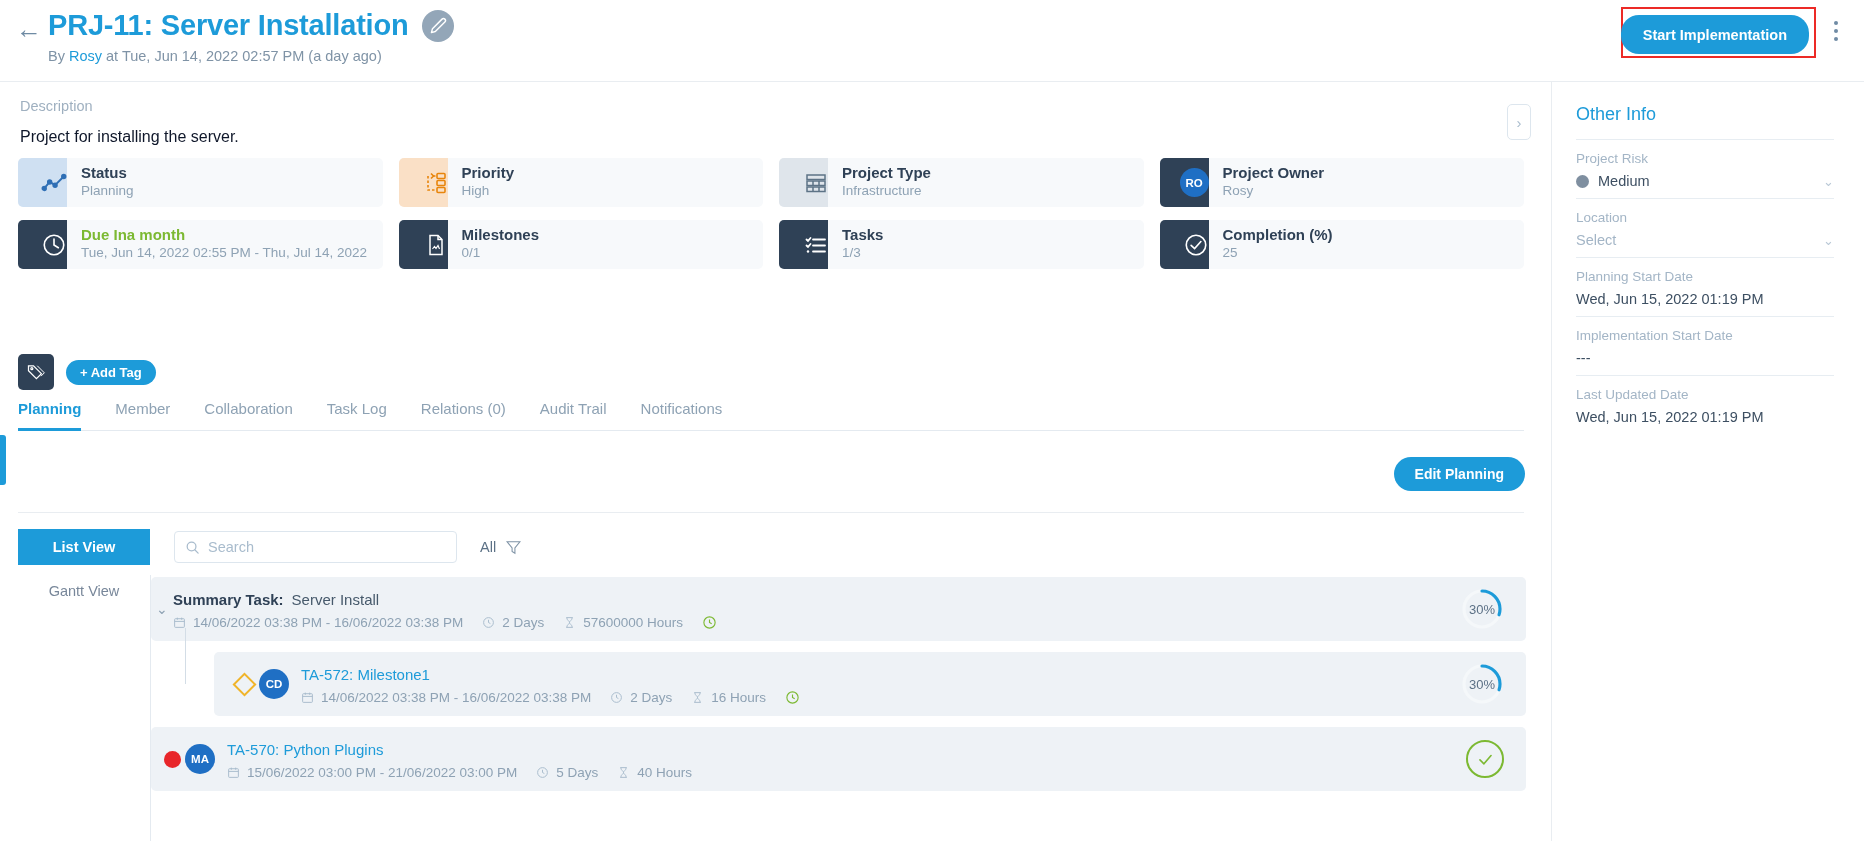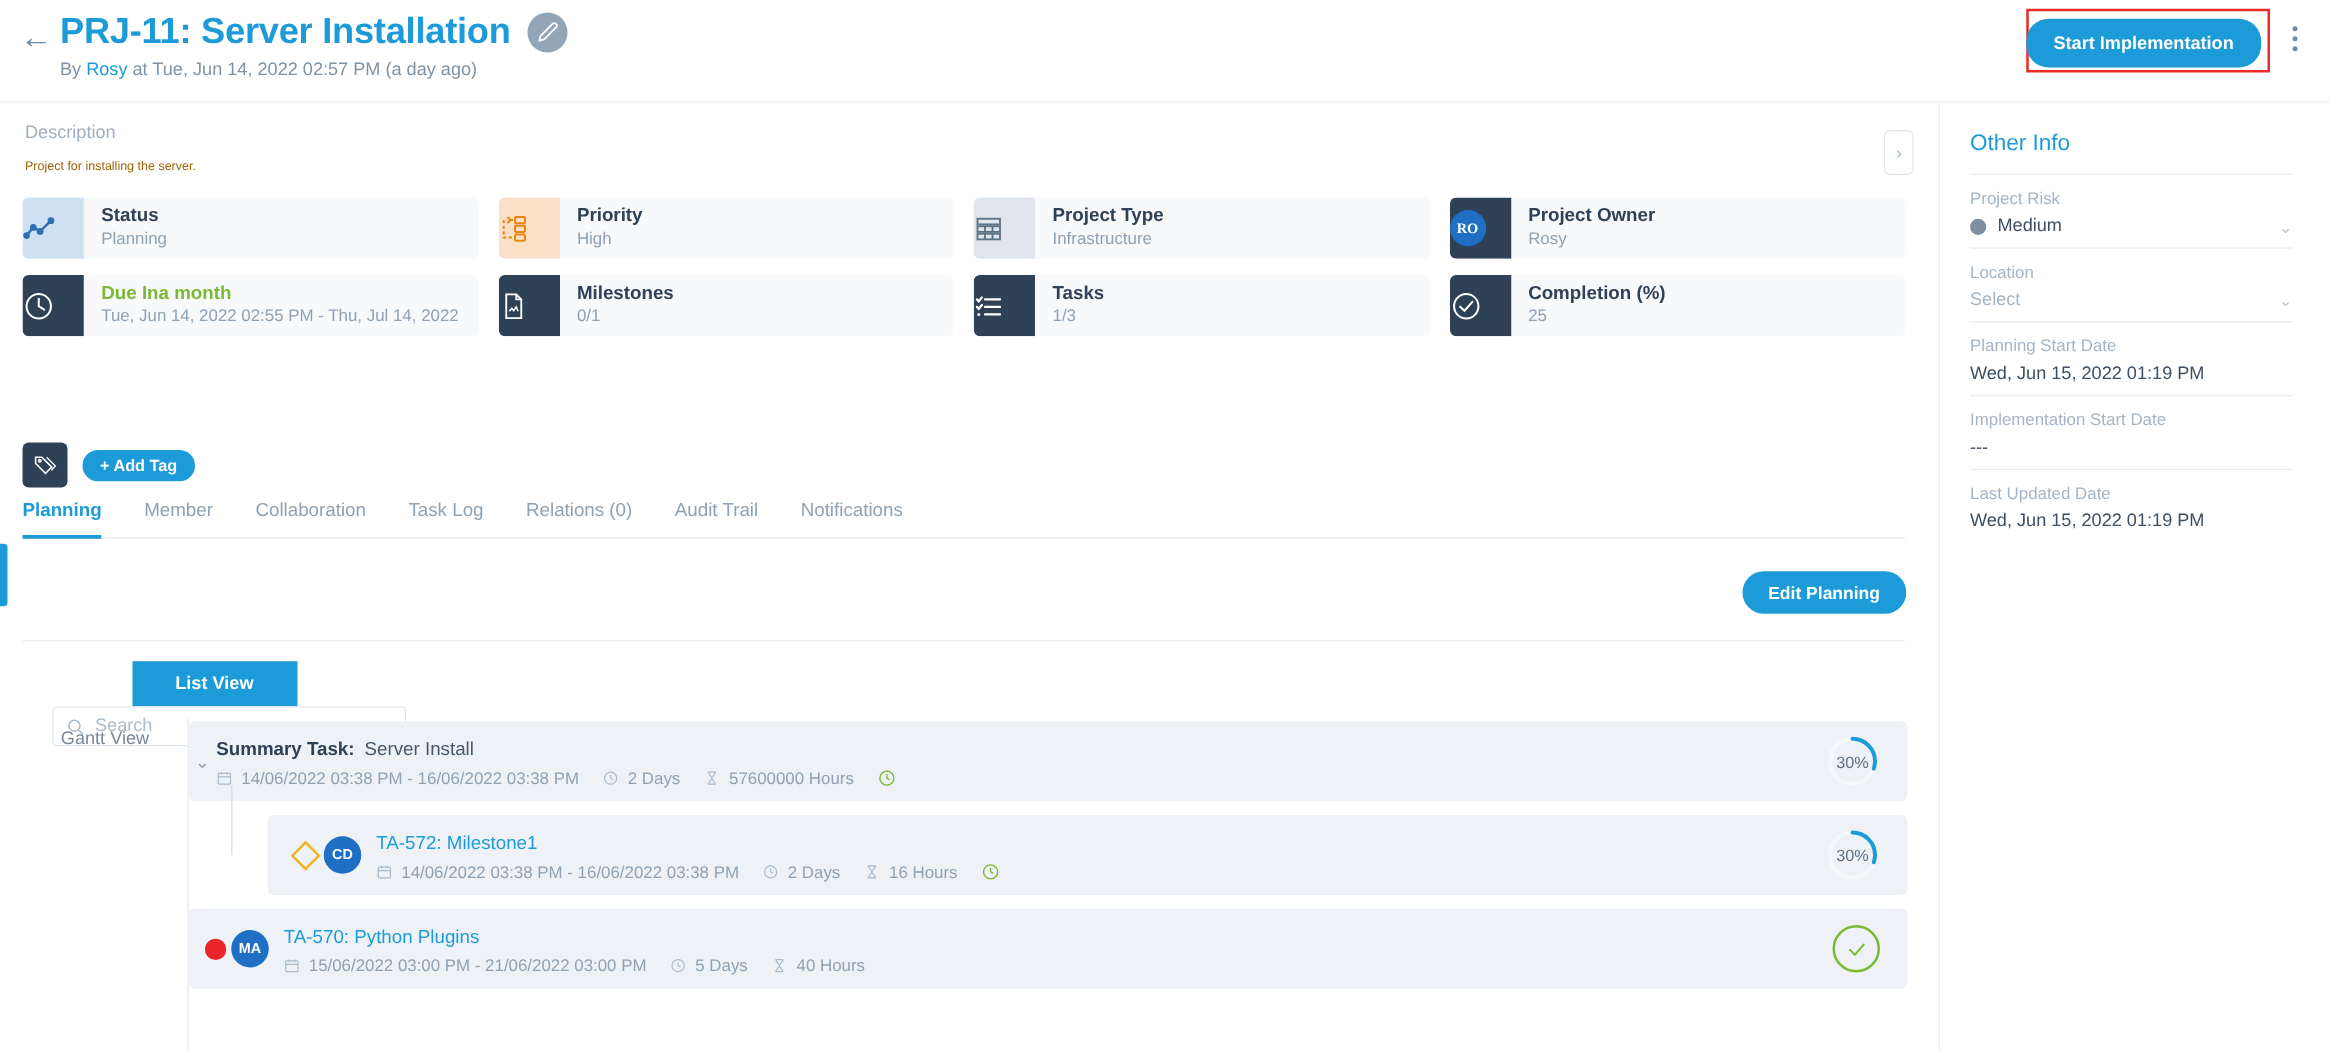--- a/index.html
+++ b/index.html
@@ -75,40 +75,40 @@
   
   .body-wrap { display: flex; height: 759px; }
   .main-col { width: 1551px; position: relative; }
   .side-col {
     width: 313px; border-left: 1px solid #e9edf1;
     padding: 22px 30px 0 24px; background: #fff;
   }
 
   
   .desc-label { position:absolute; left: 20px; top: 16px; font-size: 14.5px; color: #9fb0c0; }
-  .desc-text  { position:absolute; left: 20px; top: 46px; font-size: 10px; color: #a16207; }
+  .desc-text  { position:absolute; left: 20px; top: 46px; font-size: 16px; color: #0f172a; }
 
   .collapse-btn {
     position: absolute; right: 20px; top: 22px;
     width: 24px; height: 36px;
     border: 1px solid #dde6ee; border-radius: 5px;
     background: #fff; display: flex; align-items: center;
     justify-content: center; cursor: pointer; color: #a9bccd;
     font-size: 15px;
   }
 
   
   .cards { position: absolute; left: 18px; top: 76px; width: 1506px; }
   .card-row { display: flex; gap: 16px; margin-bottom: 13px; }
   .card {
     flex: 1; height: 49px; display: flex; align-items: stretch;
     background: #f7f9fb; border-radius: 5px; overflow: hidden;
   }
   .card-ico {
-    width: 49px; flex: none; display: flex; align-items: center; justify-content: flex-start; font-family: Liberation Serif, serif;
+    width: 49px; flex: none; display: flex; align-items: center; justify-content: flex-end;
   }
   .ico-blue   { background: #cfe0f2; }
   .ico-orange { background: #fae0c6; }
   .ico-grey   { background: #dfe5eb; }
   .ico-dark   { background: #2f4156; }
   .card-txt { padding: 5px 0 0 14px; overflow: hidden; }
   .card-k { font-size: 15px; font-weight: 700; color: #2f4156; line-height: 19px; white-space: nowrap; }
   .card-v { font-size: 13.5px; color: #8ea2b4; line-height: 18px; white-space: nowrap; }
   .card-k.green { color: #7cb932; }
   .avatar-ro {
@@ -147,21 +147,21 @@
     height: 34px; padding: 0 21px; border: none; border-radius: 17px;
     background: #1d9bd9; color: #fff; font-size: 14px; font-weight: 700;
     font-family: "Liberation Sans", sans-serif; cursor: pointer;
   }
   .sep-line {
     position: absolute; left: 18px; top: 430px; width: 1506px;
     border-top: 1px solid #e9edf1;
   }
 
   
-  .toolbar { position: absolute; left: 18px; top: 447px; display: flex; align-items: center; flex-direction: column; }
+  .toolbar { position: absolute; left: 18px; top: 447px; display: flex; align-items: center; }
   .view-btn {
     width: 132px; height: 36px; background: #1d9bd9; color: #fff;
     font-size: 14.5px; font-weight: 700; border: none; cursor: pointer;
     font-family: "Liberation Sans", sans-serif;
   }
   .search-box {
     margin-left: 24px; width: 283px; height: 32px;
     border: 1px solid #dde6ee; border-radius: 4px;
     display: flex; align-items: center; padding: 0 10px; background: #fff;
   }

